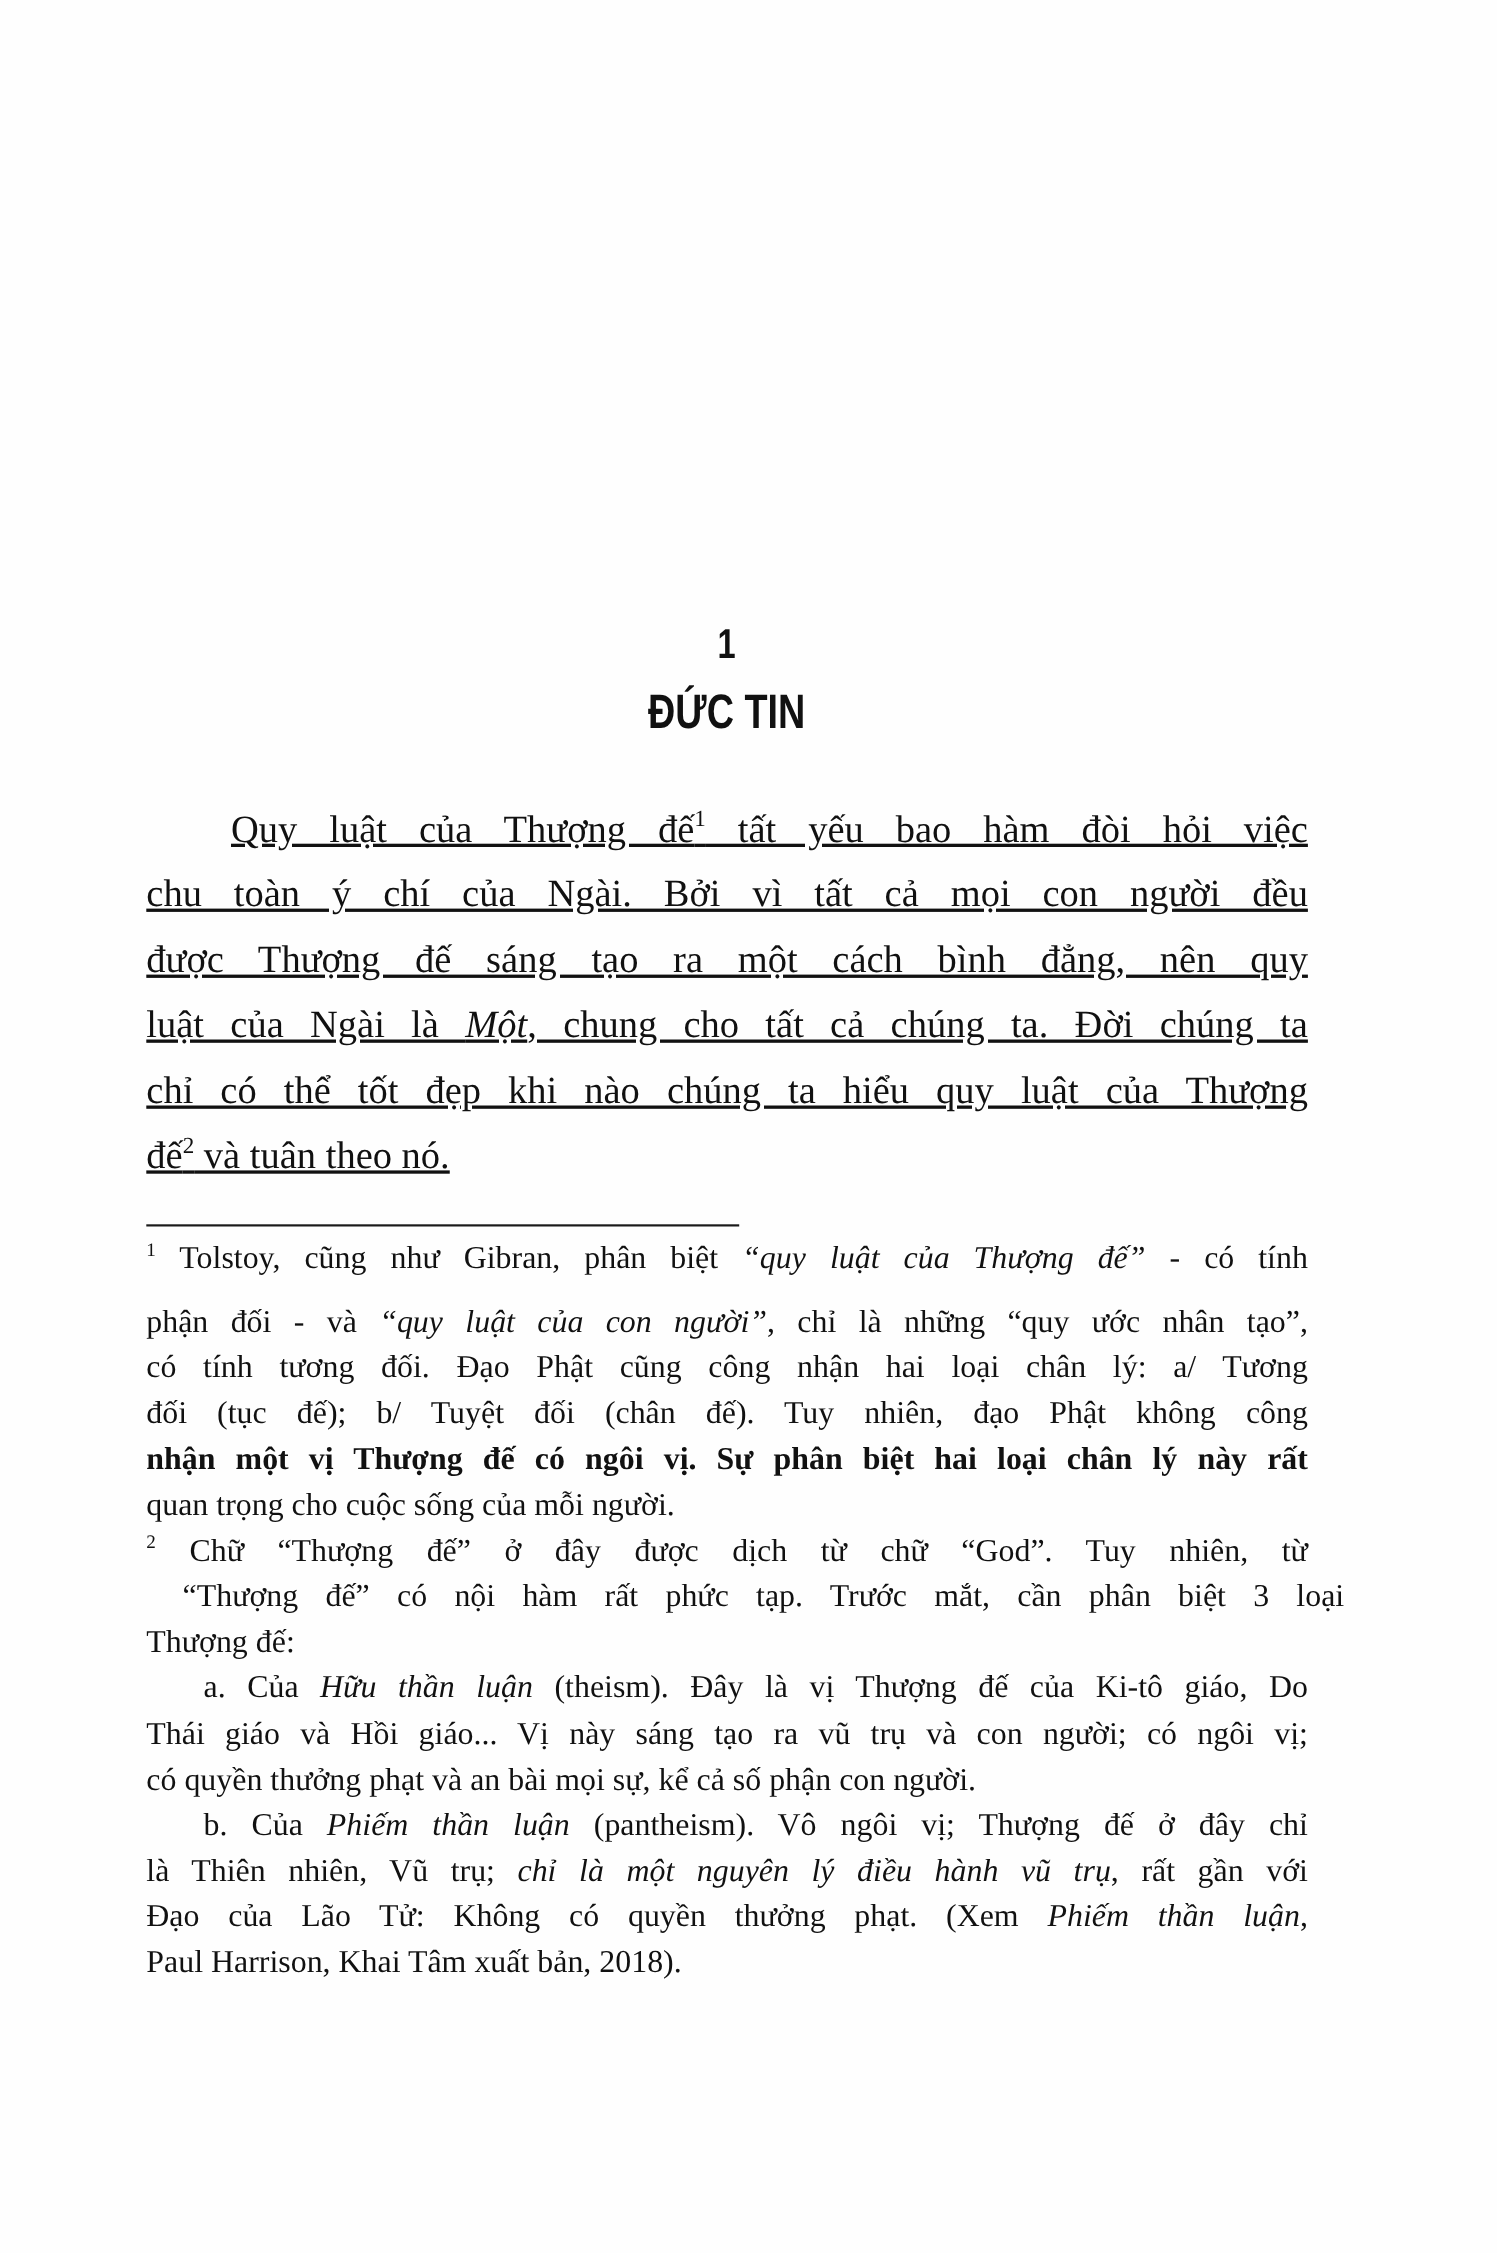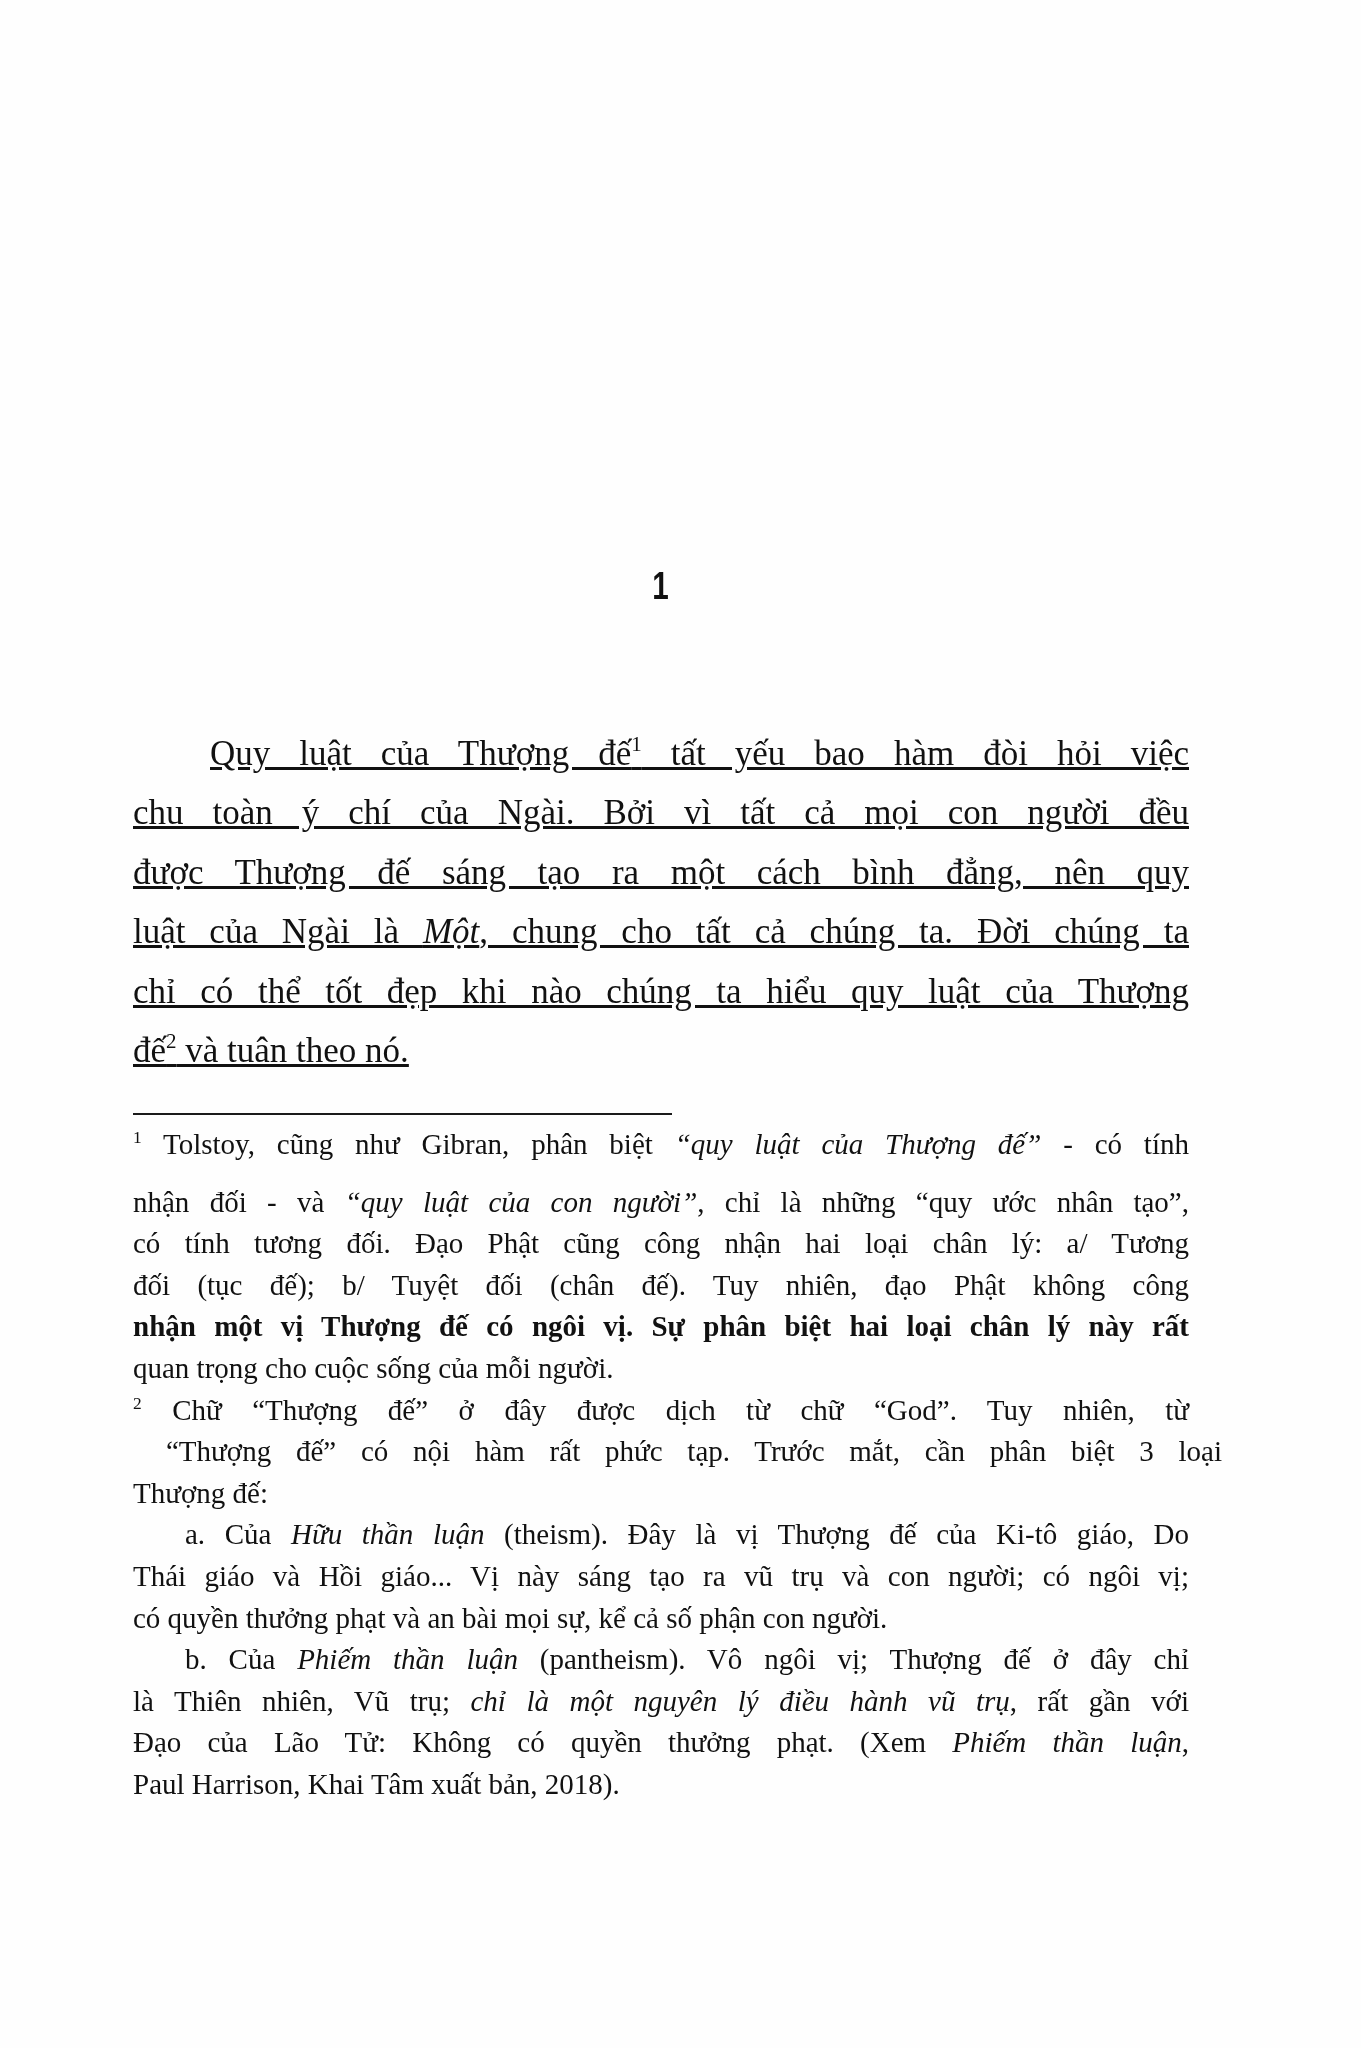--- a/index.html
+++ b/index.html
@@ -39,35 +39,36 @@
   .page-number {
     position: absolute; left: 133px; width: 1056px; top: 1864px; height: 34px;
     text-align: center; font-family: "Liberation Serif", serif; font-size: 32px; line-height: 34px;
   }
 </style>
 </head>
 <body>
 
 <div class="page">
   <div class="chapter-num"><span>1</span></div>
+  <div class="chapter-title"><span>ĐỨC TIN</span></div>
 
   <div id="body-text">
       <div class="line body-line" style="top: 732px; left: 210px; width: 979px;"><span>Quy luật của Thượng đế</span><sup>1</sup><span> tất yếu bao hàm đòi hỏi việc</span></div>
       <div class="line body-line" style="top: 791.4px;"><span>chu toàn ý chí của Ngài. Bởi vì tất cả mọi con người đều</span></div>
       <div class="line body-line" style="top: 850.8px;"><span>được Thượng đế sáng tạo ra một cách bình đẳng, nên quy</span></div>
       <div class="line body-line" style="top: 910.2px;"><span>luật của Ngài là </span><span class="it">Một</span><span>, chung cho tất cả chúng ta. Đời chúng ta</span></div>
       <div class="line body-line" style="top: 969.6px;"><span>chỉ có thể tốt đẹp khi nào chúng ta hiểu quy luật của Thượng</span></div>
       <div class="line body-line last" style="top: 1029px;"><span>đế</span><sup>2</sup><span> và tuân theo nó.</span></div>
     </div>
 
   <div class="footnote-rule"></div>
 
   <div id="footnote-text">
       <div class="line fn-line" style="top: 1126px;"><sup>1</sup><span> Tolstoy, cũng như Gibran, phân biệt </span><span class="it">“quy luật của Thượng đế”</span><span> - có tính</span></div>
-      <div class="line fn-line" style="top: 1183.6px;"><span>nhận đối - và </span><span class="it">“quy luật của con người”</span><span>, chỉ là những “quy ước nhân tạo”,</span></div>
+      <div class="line fn-line" style="top: 1183.6px;"><span>phận đối - và </span><span class="it">“quy luật của con người”</span><span>, chỉ là những “quy ước nhân tạo”,</span></div>
       <div class="line fn-line" style="top: 1225.2px;"><span>có tính tương đối. Đạo Phật cũng công nhận hai loại chân lý: a/ Tương</span></div>
       <div class="line fn-line" style="top: 1266.8px;"><span>đối (tục đế); b/ Tuyệt đối (chân đế). Tuy nhiên, đạo Phật không công</span></div>
       <div class="line fn-line" style="top: 1308.4px; font-weight: bold;"><span>nhận một vị Thượng đế có ngôi vị. Sự phân biệt hai loại chân lý này rất</span></div>
       <div class="line fn-line last" style="top: 1350px;"><span>quan trọng cho cuộc sống của mỗi người.</span></div>
       <div class="line fn-line" style="top: 1391.6px;"><sup>2</sup><span> Chữ “Thượng đế” ở đây được dịch từ chữ “God”. Tuy nhiên, từ</span></div>
       <div class="line fn-line" style="top: 1433.2px; margin-left: 33px;"><span>“Thượng đế” có nội hàm rất phức tạp. Trước mắt, cần phân biệt 3 loại</span></div>
       <div class="line fn-line last" style="top: 1474.8px;"><span>Thượng đế:</span></div>
       <div class="line fn-line" style="top: 1516.4px; left: 185px; width: 1004px;"><span>a. Của </span><span class="it">Hữu thần luận</span><span> (theism). Đây là vị Thượng đế của Ki-tô giáo, Do</span></div>
       <div class="line fn-line" style="top: 1558px;"><span>Thái giáo và Hồi giáo... Vị này sáng tạo ra vũ trụ và con người; có ngôi vị;</span></div>
       <div class="line fn-line last" style="top: 1599.6px;"><span>có quyền thưởng phạt và an bài mọi sự, kể cả số phận con người.</span></div>

